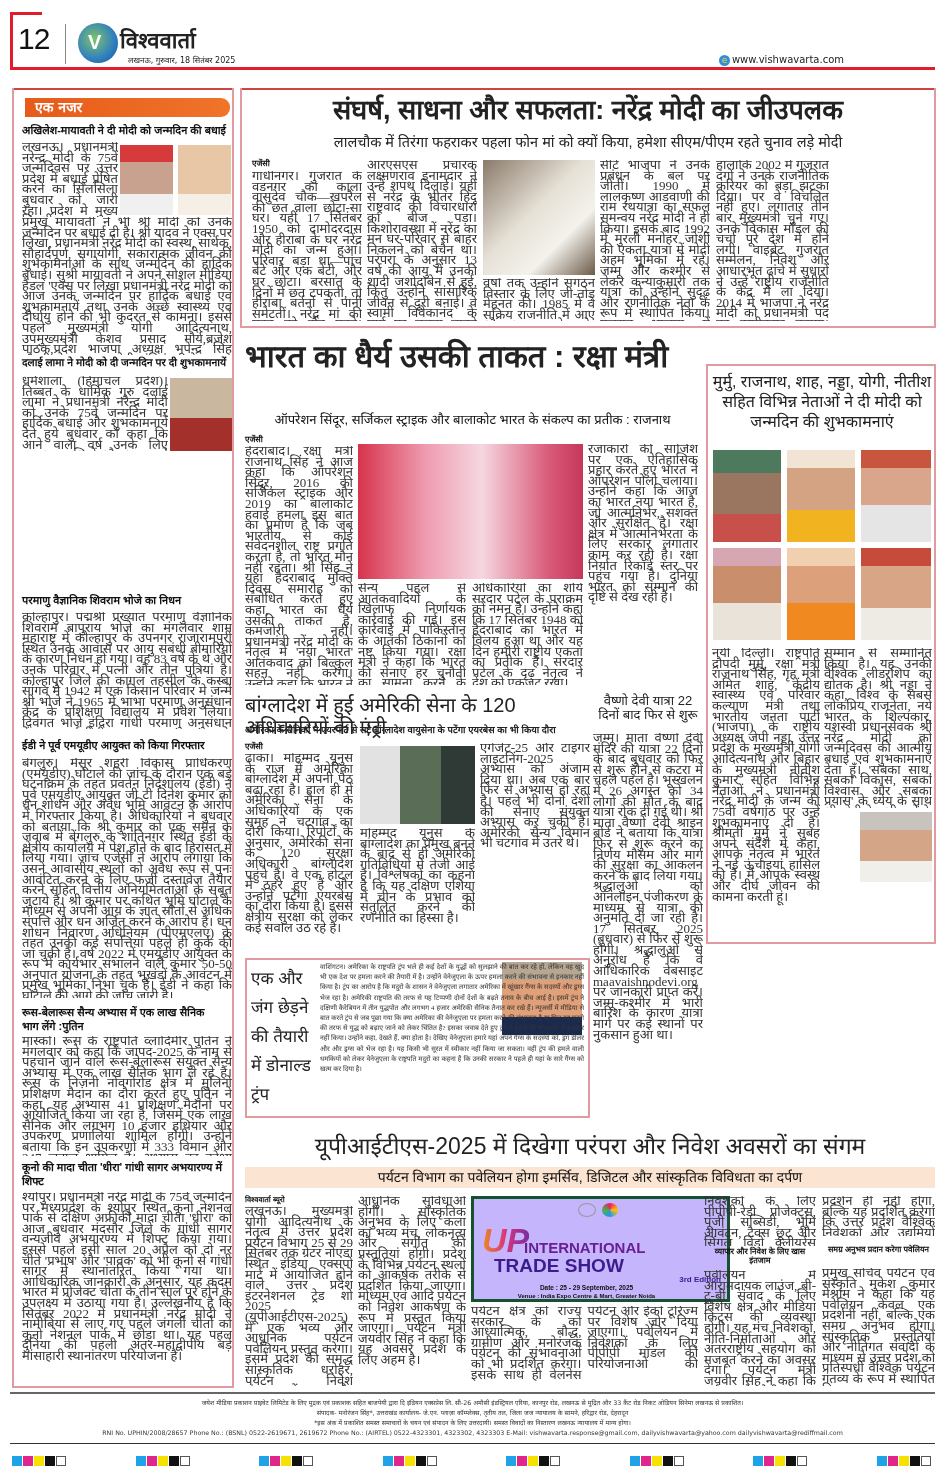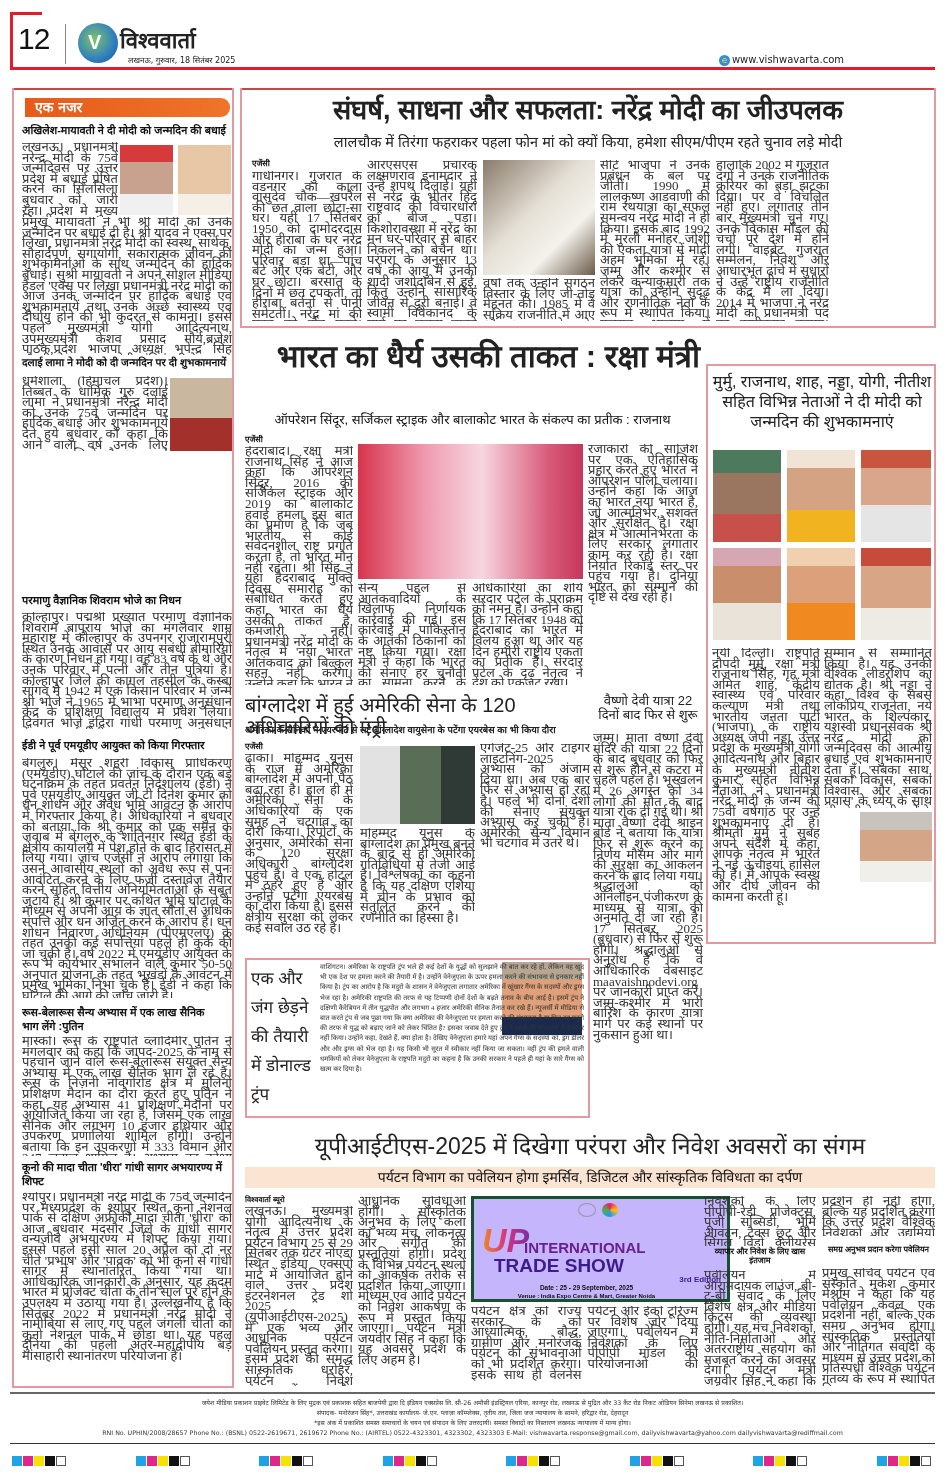--- a/index.html
+++ b/index.html
@@ -81,21 +81,21 @@
 <div class="abs hd" style="left:240px;top:96px;width:696px;text-align:center;font-size:27px;color:#222">संघर्ष, साधना और सफलता: नरेंद्र मोदी का जीउपलक</div>
 <div class="abs hd" style="left:240px;top:135px;width:696px;text-align:center;font-size:14.5px;font-weight:normal;color:#222">लालचौक में तिरंगा फहराकर पहला फोन मां को क्यों किया, हमेशा सीएम/पीएम रहते चुनाव लड़े मोदी</div>
 <div class="abs hd" style="left:252px;top:160px;font-size:8px">एजेंसी</div>
 <div class="abs txt" style="left:252px;top:171px;width:110px;height:150px">गांधीनगर। गुजरात के वडनगर का काला वासुदेव चौक—खपरैल की छत वाला छोटा-सा घर। यहीं 17 सितंबर 1950 को दामोदरदास और हीराबा के घर नरेंद्र मोदी का जन्म हुआ। परिवार बड़ा था—पांच बेटे और एक बेटी, और घर छोटा। बरसात के दिनों में छत टपकती, तो हीराबा बर्तनों से पानी समेटतीं। नरेंद्र मां की मदद को दौड़ पड़ते। पिता रेलवे स्टेशन के बाहर चाय की रेहड़ी लगाते और नरेंद्र अक्सर हाथ बंटाते। गुजर-बसर मुश्किल थी, इसलिए हीराबा मजदूरी और बर्तन धोने का काम करतीं। मोदी ने प्राथमिक शिक्षा वडनगर की कुमारशाला-1 में प्राप्त की। बचपन से ही उनमें संघ की ओर झुकाव था। मात्र आठ वर्ष की उम्र में वे राष्ट्रीय स्वयंसेवक संघ (आरएसएस) की शाखाओं में जाने लगे। 1958 की दीवाली पर</div>
 <div class="abs txt" style="left:367px;top:160px;width:110px;height:161px">आरएसएस प्रचारक लक्ष्मणराव इनामदार ने उन्हें शपथ दिलाई। यहीं से नरेंद्र के भीतर हिंदू राष्ट्रवाद की विचारधारा का बीज पड़ा। किशोरावस्था में नरेंद्र का मन घर-परिवार से बाहर निकलने को बेचैन था। परंपरा के अनुसार 13 वर्ष की आयु में उनकी शादी जशोदाबेन से हुई, किंतु उन्होंने सांसारिक जीवन से दूरी बनाई। वे स्वामी विवेकानंद के मार्ग पर चलना चाहते थे। घर छोड़कर वे बेलूर मठ, हिमालय और विभिन्न राज्यों में घूमे। गरुड़चट्टी में उन्होंने सबसे लंबा समय बिताया। लगभग दो साल बाद वडनगर लौटे, लेकिन कुछ दिनों में फिर घर से निकल पड़े। आरएसएस प्रचारक 'वकील साहब' ने उन्हें अहमदाबाद बुलाया। वहां से नरेंद्र संघ कार्य में डूब गए। धीरे-धीरे वे स्वयंसेवक से शाखा प्रमुख और फिर पूर्णकालिक प्रचारक बने। 15</div>
 <div class="abs photo" style="left:483px;top:160px;width:112px;height:115px;background:linear-gradient(135deg,#8a7b6a,#e6e1d7 45%,#f4f2ec 70%,#6b5a48)"></div>
 <div class="abs txt" style="left:483px;top:278px;width:112px;height:43px">वर्षों तक उन्होंने संगठन विस्तार के लिए जी-तोड़ मेहनत की। 1985 में वे सक्रिय राजनीति में आए और भाजपा से जुड़े। जल्द ही उनकी संगठन क्षमता सामने आई और 1989 लोकसभा चुनाव में गुजरात की 14 में से 11</div>
 <div class="abs txt" style="left:600px;top:160px;width:110px;height:161px">सीटें भाजपा ने उनके प्रबंधन के बल पर जीतीं। 1990 में लालकृष्ण आडवाणी की राम रथयात्रा का सफल समन्वय नरेंद्र मोदी ने ही किया। इसके बाद 1992 में मुरली मनोहर जोशी की एकता यात्रा में मोदी अहम भूमिका में रहे। जम्मू और कश्मीर से लेकर कन्याकुमारी तक यात्रा को उन्होंने सुदृढ़ और रणनीतिक नेता के रूप में स्थापित किया। गुजरात भाजपा में खींचतान के बीच 1995 में आलाकमान ने उन्हें दिल्ली बुला लिया। राष्ट्रीय सचिव के रूप में उन्होंने संगठन को नई ऊर्जा दी। लेकिन 2001 में हालात बदले। उस समय प्रधानमंत्री अटल बिहारी वाजपेयी ने उन्हें गुजरात लौटने और मुख्यमंत्री पद संभालने का आदेश दिया। 7 अक्टूबर 2001 को नरेंद्र मोदी ने पहली बार मुख्यमंत्री पद की शपथ ली।</div>
 <div class="abs txt" style="left:716px;top:160px;width:113px;height:161px">हालांकि 2002 में गुजरात दंगों ने उनके राजनीतिक करियर को बड़ा झटका दिया। पर वे विचलित नहीं हुए। लगातार तीन बार मुख्यमंत्री चुने गए। उनके विकास मॉडल की चर्चा पूरे देश में होने लगी। वाइब्रेंट गुजरात सम्मेलन, निवेश और आधारभूत ढांचे में सुधारों ने उन्हें राष्ट्रीय राजनीति के केंद्र में ला दिया। 2014 में भाजपा ने नरेंद्र मोदी को प्रधानमंत्री पद का उम्मीदवार बनाया। जनता ने भी प्रचंड समर्थन दिया। 1999 में जहां भाजपा अधिकतम 182 सीटों तक सीमित थी, वहीं मोदी के नेतृत्व में 2014 लोकसभा चुनाव में पार्टी ने 282 सीटें के साथ पूर्ण बहुमत हासिल किया। नरेंद्र मोदी बने भारत के 16वें प्रधानमंत्री।</div>
 
-<div class="abs hd" style="left:245px;top:340px;width:455px;font-size:31px;text-align:right;color:#222">भारत का धैर्य उसकी ताकत : रक्षा मंत्री</div>
+<div class="abs hd" style="left:245px;top:340px;width:455px;font-size:31px;text-align:left;color:#222">भारत का धैर्य उसकी ताकत : रक्षा मंत्री</div>
 <div class="abs hd" style="left:245px;top:413px;width:455px;font-size:13px;text-align:center;font-weight:normal">ऑपरेशन सिंदूर, सर्जिकल स्ट्राइक और बालाकोट भारत के संकल्प का प्रतीक : राजनाथ</div>
 <div class="abs hd" style="left:245px;top:436px;font-size:8px">एजेंसी</div>
 <div class="abs txt" style="left:245px;top:446px;width:108px;height:239px">हैदराबाद। रक्षा मंत्री राजनाथ सिंह ने आज कहा कि ऑपरेशन सिंदूर, 2016 की सर्जिकल स्ट्राइक और 2019 का बालाकोट हवाई हमला इस बात का प्रमाण है कि जब भारतीय से कोई संवेदनशील राष्ट्र प्रगति करता है, तो भारत मौन नहीं रहता। श्री सिंह ने यहां हैदराबाद मुक्ति दिवस समारोह को संबोधित करते हुए कहा, भारत का धैर्य उसकी ताकत है, कमजोरी नहीं। प्रधानमंत्री नरेंद्र मोदी के नेतृत्व में 'नया भारत' आतंकवाद को बिल्कुल सहन नहीं करेगा। उन्होंने कहा कि भारत ने दिखा दिया है कि वह शांति की भाषा भी जानता है और जवाब देना भी।</div>
 <div class="abs photo" style="left:358px;top:444px;width:225px;height:135px;background:linear-gradient(90deg,#d6344c,#ef9bb0 30%,#f6d7e0 55%,#d85a79 85%,#c5375a)"></div>
 <div class="abs txt" style="left:358px;top:583px;width:108px;height:102px">सैन्य पहल से आतंकवादियों के खिलाफ निर्णायक कार्रवाई की गई। इस कार्रवाई में पाकिस्तान के आतंकी ठिकानों को नष्ट किया गया। रक्षा मंत्री ने कहा कि भारत की सेनाएं हर चुनौती का सामना करने के लिए तैयार हैं। ऑपरेशन सिंदूर के दौरान हमारे सैनिकों ने अदम्य साहस का परिचय दिया।</div>
 <div class="abs txt" style="left:472px;top:583px;width:111px;height:102px">अधिकारियों का शौर्य सरदार पटेल के पराक्रम को नमन है। उन्होंने कहा कि 17 सितंबर 1948 को हैदराबाद का भारत में विलय हुआ था और यह दिन हमारी राष्ट्रीय एकता का प्रतीक है। सरदार पटेल के दृढ़ नेतृत्व ने देश को एकजुट रखा।</div>
 <div class="abs txt" style="left:588px;top:444px;width:110px;height:241px">रजाकारों की साजिश पर एक ऐतिहासिक प्रहार करते हुए भारत ने ऑपरेशन पोलो चलाया। उन्होंने कहा कि आज का भारत नया भारत है, जो आत्मनिर्भर, सशक्त और सुरक्षित है। रक्षा क्षेत्र में आत्मनिर्भरता के लिए सरकार लगातार काम कर रही है। रक्षा निर्यात रिकॉर्ड स्तर पर पहुंच गया है। दुनिया भारत को सम्मान की दृष्टि से देख रही है।</div>
 
 <div class="abs box" style="left:706px;top:364px;width:230px;height:580px"></div>
 <div class="abs hd" style="left:712px;top:372px;width:220px;font-size:16px;line-height:20px;text-align:center;font-weight:normal;color:#222">मुर्मु, राजनाथ, शाह, नड्डा, योगी, नीतीश सहित विभिन्न नेताओं ने दी मोदी को जन्मदिन की शुभकामनाएं</div>

